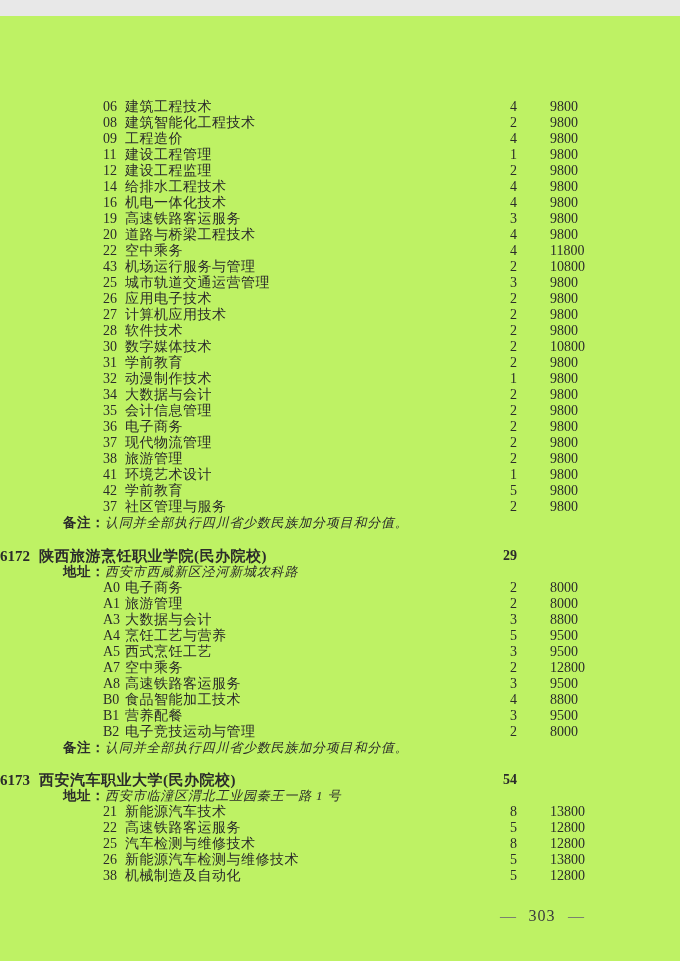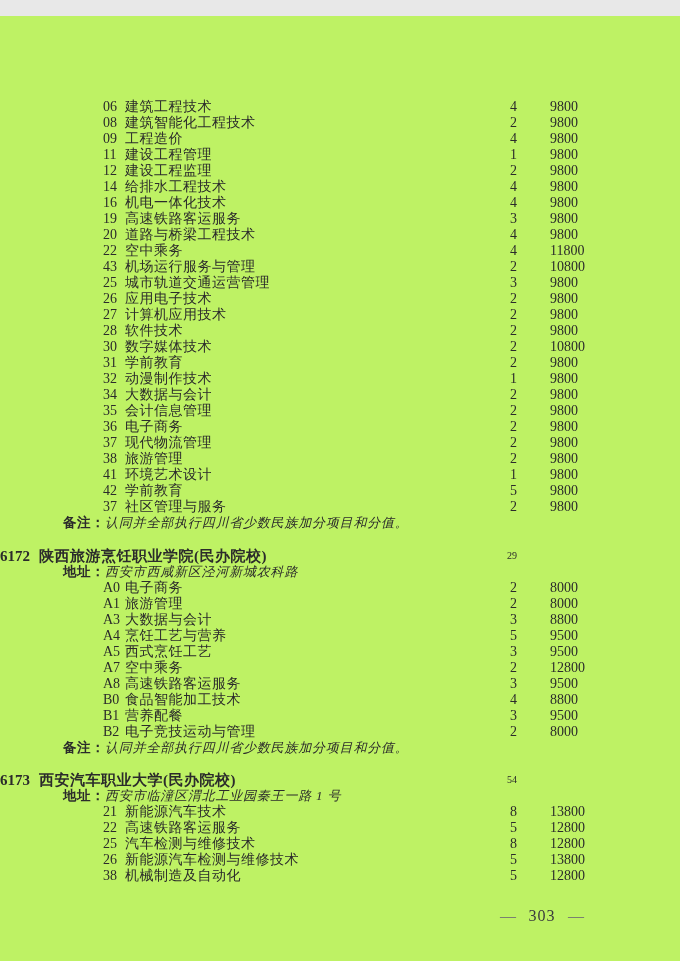--- a/index.html
+++ b/index.html
@@ -21,21 +21,21 @@
   .remark-line,.address-line{
     position:relative;height:16px;line-height:16px;font-size:13.5px;
     padding-left:63px;white-space:nowrap;
   }
   .inline-label{font-weight:bold;letter-spacing:0.5px;}
   .kaiti{font-style:italic;letter-spacing:0.8px;font-size:13px;}
   .gap-a{height:17px;}
   .gap-b{height:16px;}
   .section-header{position:relative;height:16px;line-height:16px;font-size:15px;font-weight:bold;white-space:nowrap;}
   .section-header .sec-name{margin-left:9px;letter-spacing:0.5px;}
-  .section-header .col-quota{font-weight:normal;font-size:10px;}
+  .section-header .col-quota{font-weight:bold;font-size:14px;}
   .page-footer{
     position:absolute;top:891px;left:500px;width:84px;
     display:flex;align-items:center;justify-content:space-between;
     font-size:16px;line-height:18px;
   }
   .footer-dash{color:#6f6f73;}
   .page-number{color:#3a3a3e;letter-spacing:1px;}
 </style>
 </head>
 <body>

